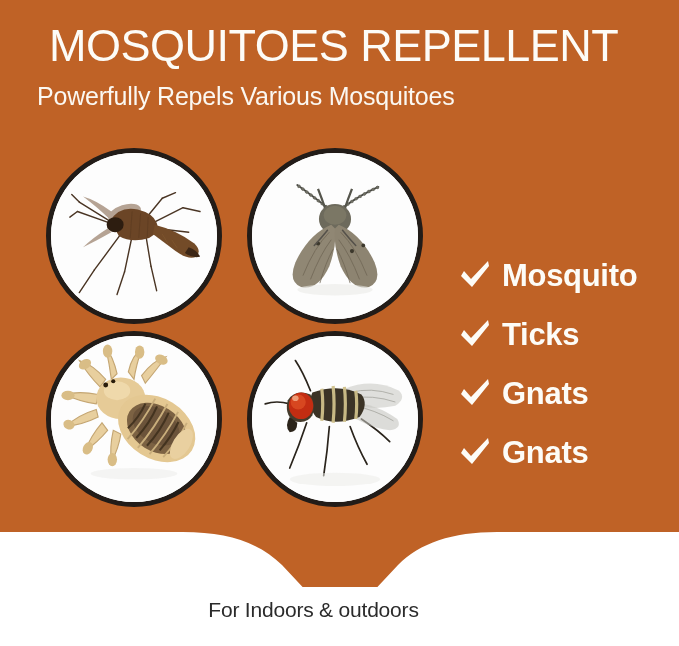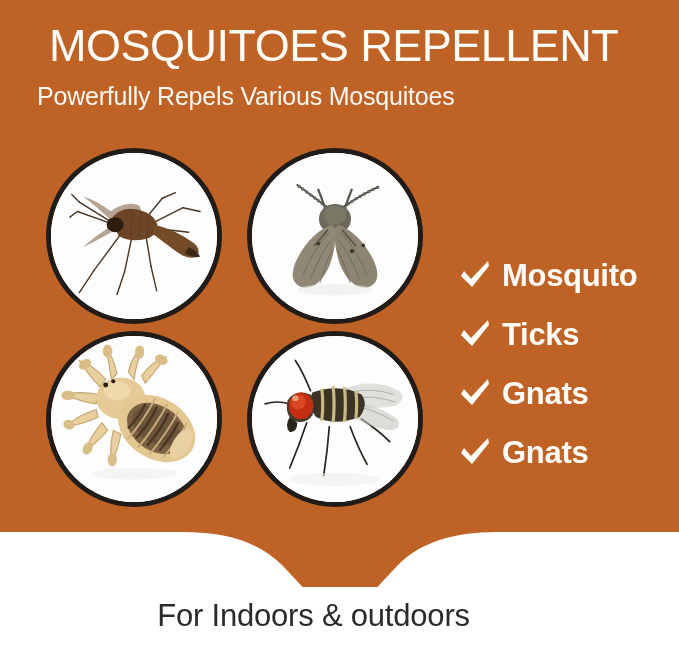--- a/index.html
+++ b/index.html
@@ -66,21 +66,21 @@
     color:#fdfcf7;
     font-size:31px; font-weight:bold; letter-spacing:-0.3px;
     white-space:nowrap;
   }
 
   
   #footer {
     position:absolute; left:0; top:598px; width:627px;
     text-align:center;
     color:#2b2b2b;
-    font-size:31px; font-weight:normal; letter-spacing:-0.2px;
+    font-size:21px; font-weight:normal; letter-spacing:-0.2px;
   }
 </style>
 </head>
 <body>
 
 <div id="banner"></div>
 
 <svg id="tail" viewBox="0 0 679 60" preserveAspectRatio="none">
   <path d="M0,0 L679,0 L679,5 L497,5
            C452,5 420,16 398,38

